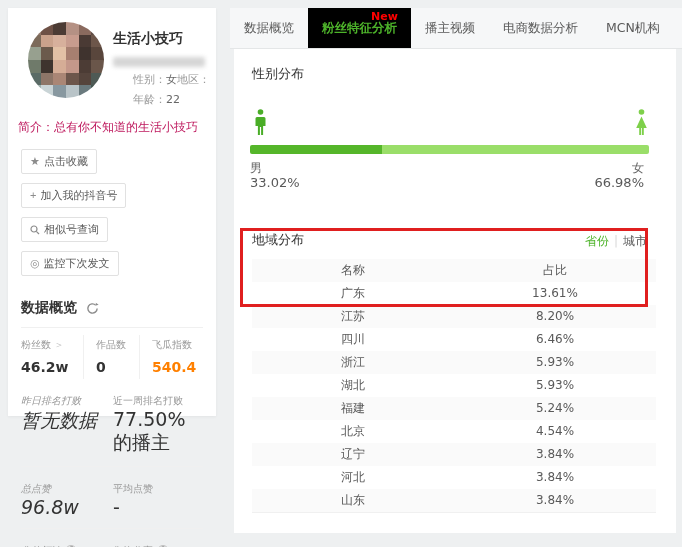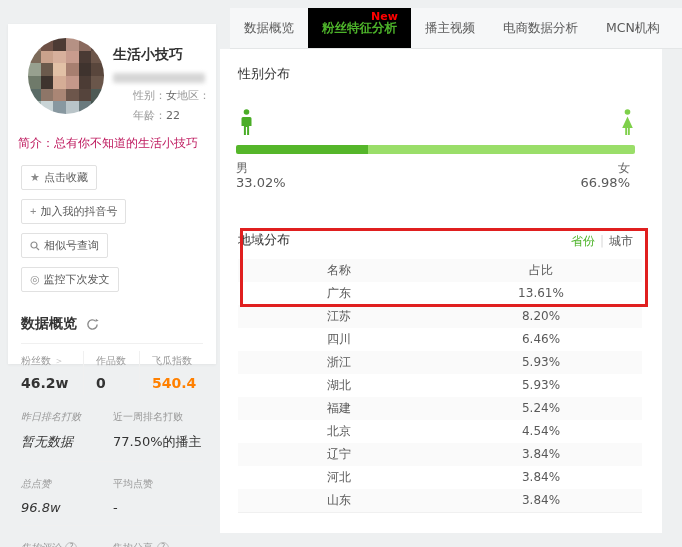--- a/index.html
+++ b/index.html
@@ -1,20 +1,20 @@
 <!DOCTYPE html>
 <html><head>
 <meta charset="utf-8">
 <style>
   * { margin:0; padding:0; box-sizing:border-box; }
   html,body { width:682px; height:547px; }
   body { font-family:"DejaVu Sans","Liberation Sans",sans-serif; background:#eef0f1; position:relative; overflow:hidden; }
 
   
-  .sidebar { position:absolute; left:8px; top:24px; width:208px; height:340px; background:#fff; box-shadow:0 1px 3px rgba(0,0,0,.05); }
+  .sidebar { position:absolute; left:8px; top:8px; width:208px; height:408px; background:#fff; box-shadow:0 1px 3px rgba(0,0,0,.05); }
   .profile { display:flex; padding:14px 8px 0 20px; }
   .avatar { width:76px; height:76px; border-radius:50%; overflow:hidden; flex:0 0 76px; }
   .avatar svg { display:block; }
   .pinfo { margin-left:9px; padding-top:8px; min-width:0; }
   .pname { font-size:14px; font-weight:700; color:#333; }
   .pblur { width:92px; height:10px; background:#d6d6d6; border-radius:2px; filter:blur(2px); margin:9px 0 5px; }
   .pline { font-size:11px; color:#999; margin-top:5px; white-space:nowrap; display:flex; align-items:center;margin-left:20px; }
   .pline b { color:#666; font-weight:400; }
   .mask-sm { display:inline-block; width:26px; height:9px; background:#cfcfcf; border-radius:2px; filter:blur(1.5px); margin-left:1px; }
   .gap { display:inline-block; width:12px; }
@@ -34,31 +34,31 @@
   .s3:nth-child(2){ flex:0 0 56px; border-left:1px solid #f0f0f0; padding-left:12px; }
   .s3:nth-child(3){ flex:1; border-left:1px solid #f0f0f0; padding-left:12px; }
   .slabel { font-size:10px; color:#999; white-space:nowrap; }
   .sval { font-size:14px; font-weight:700; color:#333; margin-top:7px; }
   .orange { color:#ff8000; }
   .chev { color:#bbb; font-size:10px; margin-left:3px; }
 
   .stats2 { display:flex; margin:15px 13px 0; }
   .s2a { flex:0 0 92px;font-style:italic; }
   .s2b { flex:1; }
-  .sval2 { font-size:13px; font-weight:400; color:#333; margin-top:9px; }
+  .sval2 { font-size:19px; font-weight:400; color:#333; }
   .help { display:inline-flex; align-items:center; justify-content:center; width:12px; height:12px; border:1px solid #bfbfbf; border-radius:50%; font-size:8px; color:#999; margin-left:4px; vertical-align:1px; cursor:pointer; }
 
   
   .tabbar { position:absolute; left:230px; top:8px; width:452px; height:41px; background:#f6f7f8; border-bottom:1px solid #e4e6e7; display:flex; overflow:hidden; }
   .tab { padding:0 14px; line-height:40px; font-size:12.5px; color:#595959; white-space:nowrap; cursor:pointer; }
   .tab.active { background:#000000; color:#4db32a;font-weight:bold; }
   .new-badge { position:absolute; left:141px; top:2px; color:#fe0000; font-size:11px; font-weight:700; }
 
   
-  .main { position:absolute; left:220px; top:49px; width:442px; height:484px; background:#fff; }
+  .main { position:absolute; left:234px; top:49px; width:442px; height:484px; background:#fff; }
   .sec-title { position:absolute; font-size:13px; color:#333; }
   .t-gender { left:18px; top:16px; }
   .t-region { left:18px; top:182px; }
 
   .gicon { position:absolute; top:60px; }
   .gicon.male { left:20px; }
   .gicon.female { left:400px; }
   .gbar { position:absolute; left:16px; top:96px; width:399px; height:9px; border-radius:2px; overflow:hidden; display:flex; }
   .gmale { background:#55b62a; }
   .gfemale { flex:1; background:#9ade69; }

